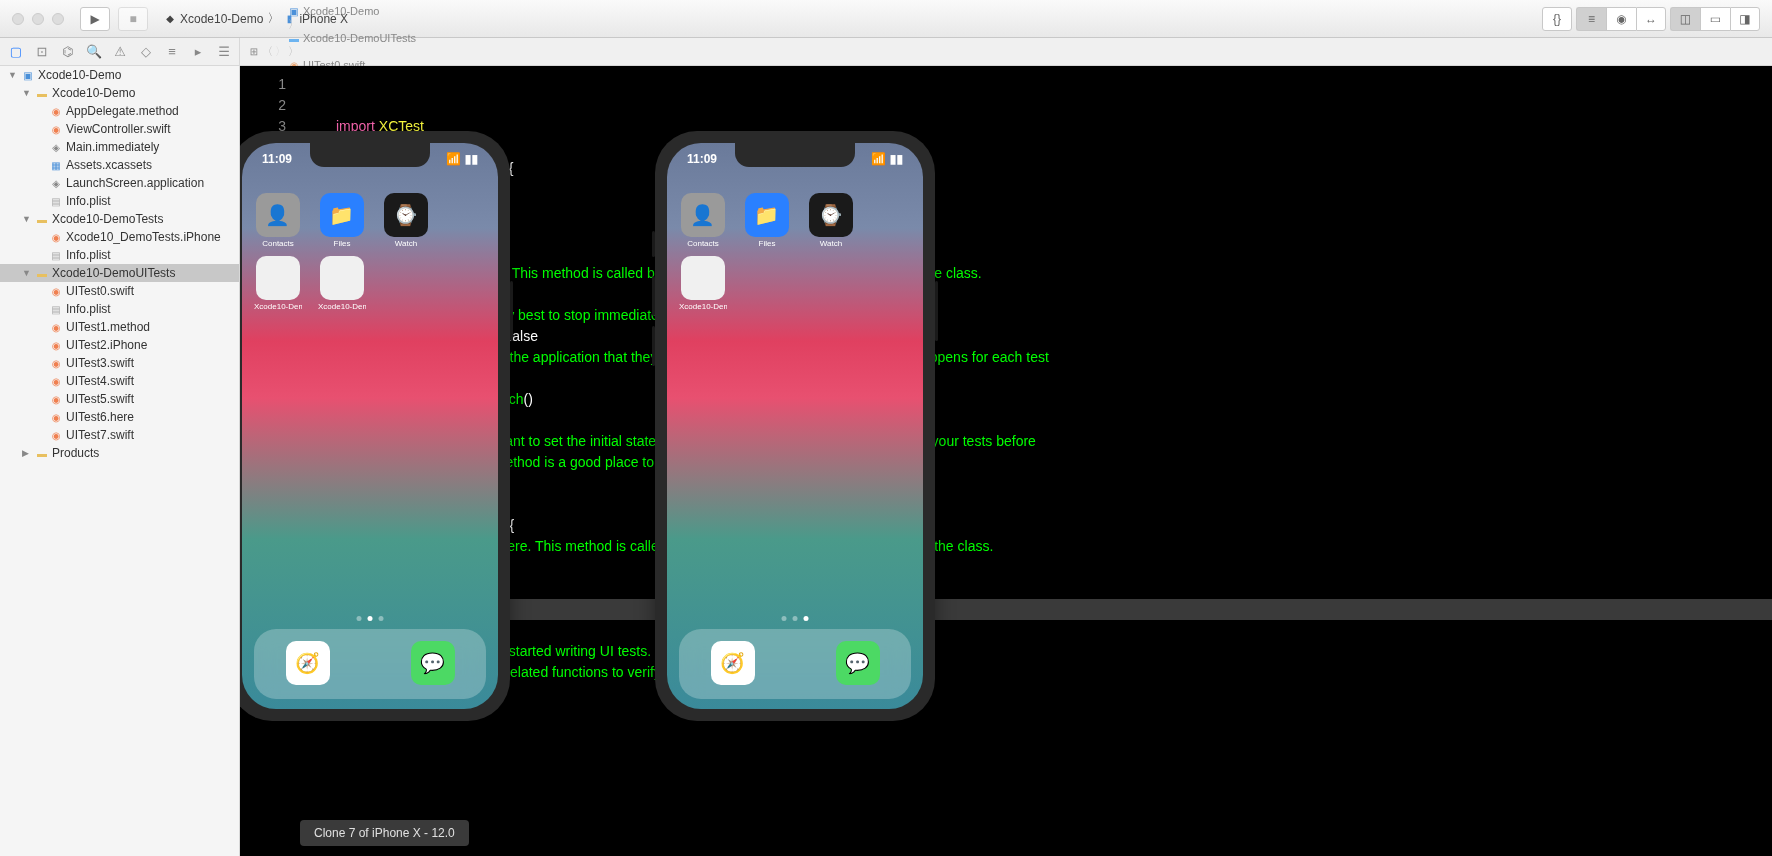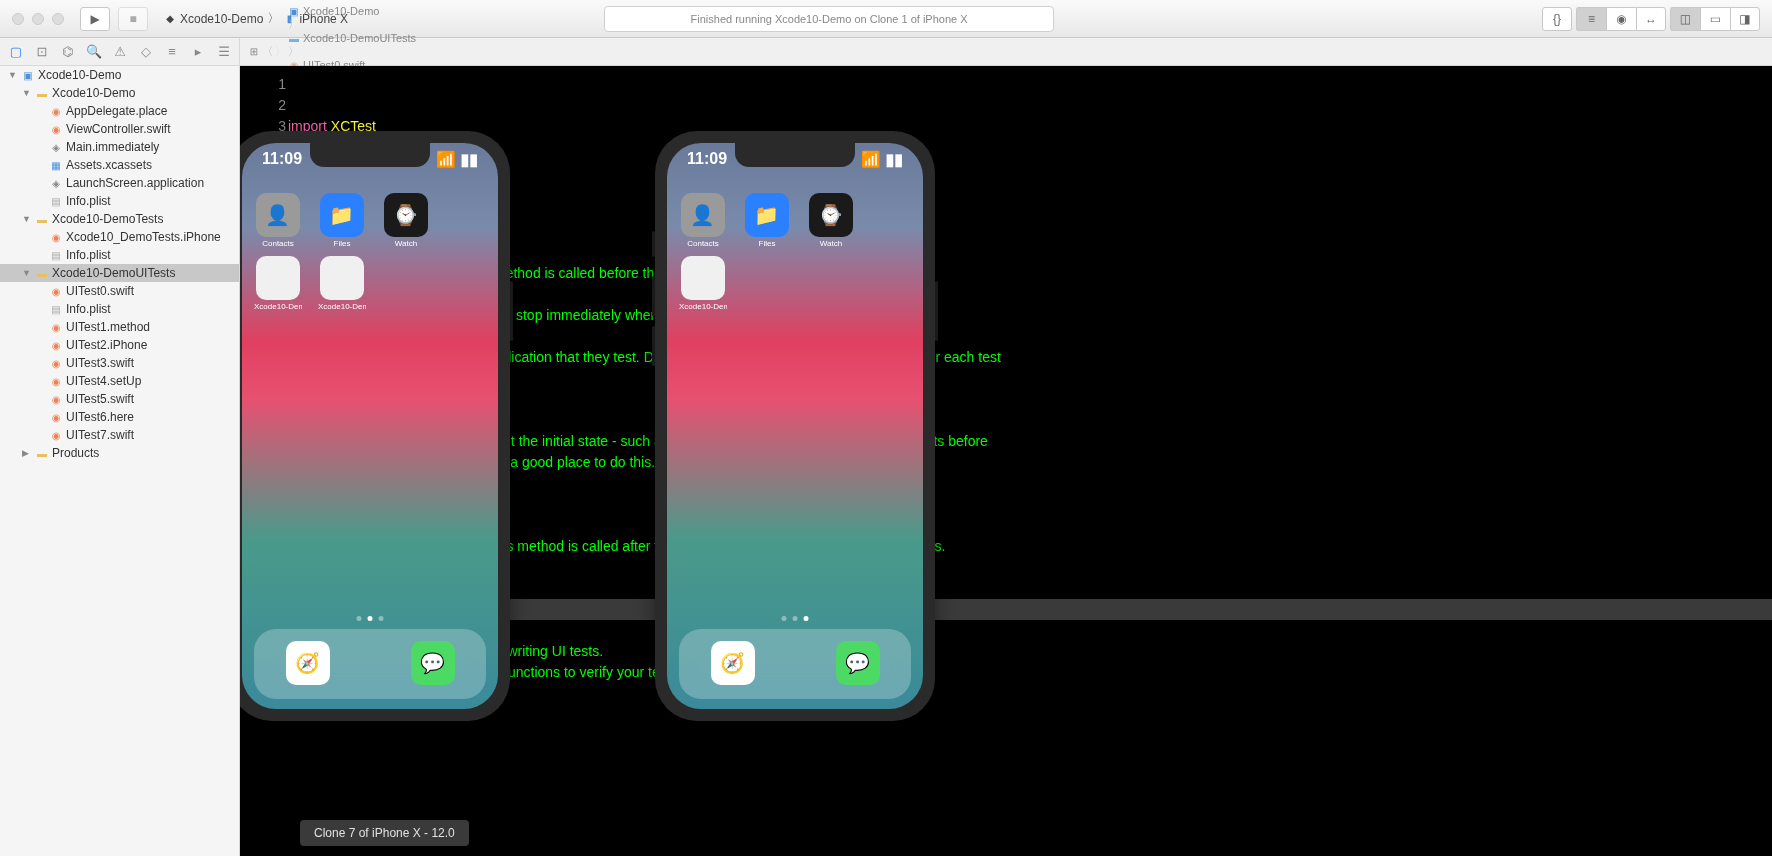--- a/index.html
+++ b/index.html
@@ -47,36 +47,36 @@
 .ic-swift { color: #f08050; }
 .ic-storyboard { color: #888; }
 .ic-assets { color: #4a90d9; }
 .ic-plist { color: #aaa; }
 
 
 .editor { flex: 1; background: #000; position: relative; overflow: hidden; }
 .code { font-family: "SF Mono", Menlo, monospace; font-size: 14px; line-height: 21px; padding: 8px 0; white-space: pre; }
 .gutter { position: absolute; left: 0; top: 8px; width: 54px; text-align: right; color: #888; font-family: "SF Mono", Menlo, monospace; font-size: 14px; line-height: 21px; user-select: none; }
 .gutter span { display: block; padding-right: 8px; }
-.code-text { margin-left: 48px; }
+.code-text { margin-left: 96px; }
 .kw { color: #ff69b4; }
 .cls { color: #ffff40; }
 .fn { color: #ffff40; }
 .call { color: #00ff00; }
 .punc { color: #fff; }
 .cmt { color: #00ff00; }
 .id { color: #fff; }
 .bool { color: #fff; }
 .hilite { background: #3a3a3a; }
 
 
 .simulator { position: absolute; width: 280px; height: 590px; background: #2a2a2a; border-radius: 42px; padding: 12px; box-shadow: 0 4px 20px rgba(0,0,0,0.4); }
 .sim-screen { width: 100%; height: 100%; border-radius: 34px; overflow: hidden; position: relative; background: linear-gradient(180deg, #6a7a9a 0%, #7a8aaa 15%, #e04060 35%, #e85070 45%, #4a9a8a 70%, #3a8a9a 100%); }
 .notch { position: absolute; top: 0; left: 50%; transform: translateX(-50%); width: 120px; height: 24px; background: #2a2a2a; border-radius: 0 0 14px 14px; z-index: 10; }
-.statusbar { position: absolute; top: 0; left: 0; right: 0; height: 32px; display: flex; justify-content: space-between; align-items: center; padding: 0 20px; color: #fff; font-size: 16px; font-weight: 600; z-index: 5; }
+.statusbar { position: absolute; top: 0; left: 0; right: 0; height: 32px; display: flex; justify-content: space-between; align-items: center; padding: 0 20px; color: #fff; font-size: 12px; font-weight: 600; z-index: 5; }
 .sim-apps { position: absolute; top: 50px; left: 0; right: 0; display: flex; flex-wrap: wrap; padding: 0 12px; gap: 8px 16px; }
 .sim-app { width: 48px; text-align: center; }
 .app-ic { width: 44px; height: 44px; border-radius: 10px; margin: 0 auto 2px; display: flex; align-items: center; justify-content: center; font-size: 20px; }
 .app-label { font-size: 8px; color: #fff; white-space: nowrap; overflow: hidden; }
 .page-dots { position: absolute; bottom: 88px; left: 50%; transform: translateX(-50%); display: flex; gap: 6px; }
 .dot { width: 5px; height: 5px; border-radius: 50%; background: rgba(255,255,255,0.4); }
 .dot.active { background: #fff; }
 .dock { position: absolute; bottom: 10px; left: 12px; right: 12px; height: 70px; background: rgba(255,255,255,0.25); border-radius: 22px; display: flex; justify-content: center; align-items: center; gap: 18px; backdrop-filter: blur(10px); }
 .side-btn { position: absolute; background: #1a1a1a; border-radius: 2px; }
 .sb-left1 { left: -3px; top: 100px; width: 3px; height: 26px; }
@@ -97,23 +97,20 @@
     <div class="traffic-light"></div>
   </div>
   <button class="tb-btn">▶</button>
   <button class="tb-btn disabled">■</button>
   <div class="scheme-sel">
     <span class="jump-icon">◆</span>
     <span>Xcode10-Demo</span>
     <span>〉</span>
     <span class="jump-icon" style="color:#4a90d9">▮</span>
     <span>iPhone X</span>
-  </div>
-  <div class="status-bar">
-    <span>Finished running Xcode10-Demo on Clone 1 of iPhone X</span>
   </div>
   <div class="toolbar-right">
     <button class="tb-btn">{}</button>
     <div class="tb-seg">
       <button class="tb-btn active">≡</button>
       <button class="tb-btn">◉</button>
       <button class="tb-btn">↔</button>
     </div>
     <div class="tb-seg">
       <button class="tb-btn active">◫</button>
@@ -165,21 +162,21 @@
         <span>Xcode10-Demo</span>
       </div>
       <div class="tree-row" style="padding-left: 22px;">
         <span class="disclosure">▼</span>
         <span class="tree-ic ic-folder">▬</span>
         <span>Xcode10-Demo</span>
       </div>
       <div class="tree-row" style="padding-left: 36px;">
         <span class="disclosure"></span>
         <span class="tree-ic ic-swift">◉</span>
-        <span>AppDelegate.place</span>
+        <span>AppDelegate.method</span>
       </div>
       <div class="tree-row" style="padding-left: 36px;">
         <span class="disclosure"></span>
         <span class="tree-ic ic-swift">◉</span>
         <span>ViewController.swift</span>
       </div>
       <div class="tree-row" style="padding-left: 36px;">
         <span class="disclosure"></span>
         <span class="tree-ic ic-storyboard">◈</span>
         <span>Main.immediately</span>
@@ -240,21 +237,21 @@
         <span>UITest2.iPhone</span>
       </div>
       <div class="tree-row" style="padding-left: 36px;">
         <span class="disclosure"></span>
         <span class="tree-ic ic-swift">◉</span>
         <span>UITest3.swift</span>
       </div>
       <div class="tree-row" style="padding-left: 36px;">
         <span class="disclosure"></span>
         <span class="tree-ic ic-swift">◉</span>
-        <span>UITest4.setUp</span>
+        <span>UITest4.swift</span>
       </div>
       <div class="tree-row" style="padding-left: 36px;">
         <span class="disclosure"></span>
         <span class="tree-ic ic-swift">◉</span>
         <span>UITest5.swift</span>
       </div>
       <div class="tree-row" style="padding-left: 36px;">
         <span class="disclosure"></span>
         <span class="tree-ic ic-swift">◉</span>
         <span>UITest6.here</span>

